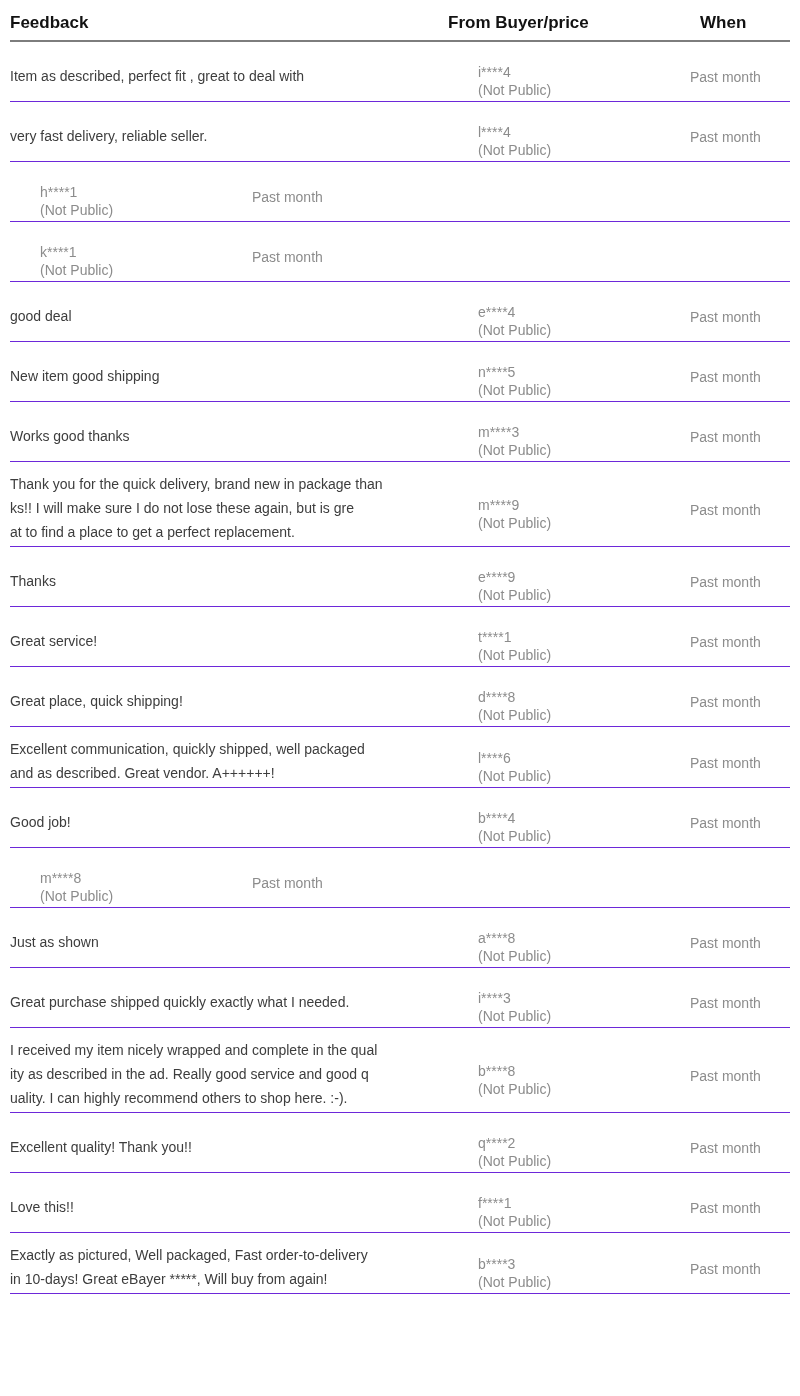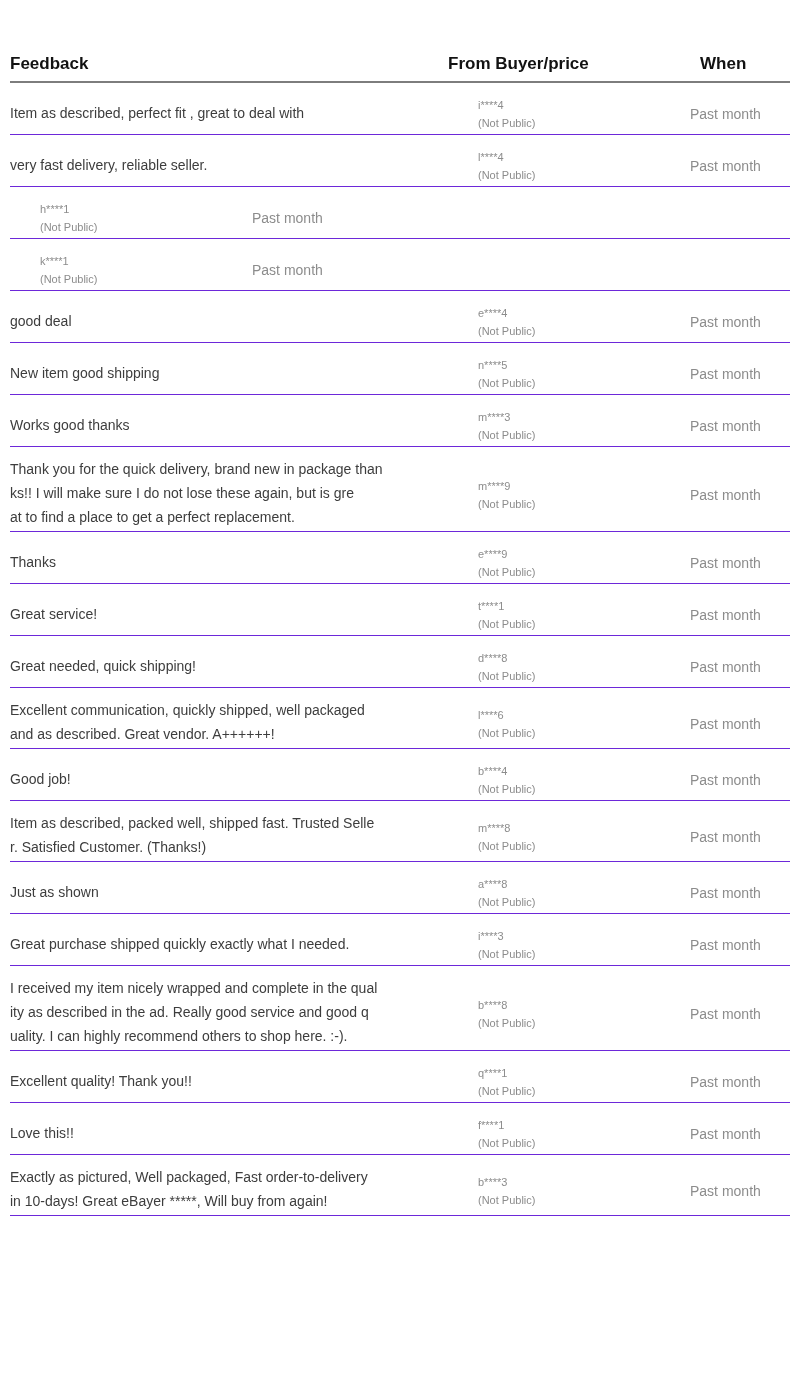--- a/index.html
+++ b/index.html
@@ -17,21 +17,21 @@
   .header-row {
     display: flex;
     align-items: flex-end;
     padding: 13px 0 7px 0;
     border-bottom: 2px solid #7d7d7d;
     font-size: 17px;
     font-weight: bold;
     color: #121212;
   }
   .col-feedback { width: 438px; }
-  .col-buyer    { width: 242px; margin-top: 41px; }
+  .col-buyer    { width: 242px; }
   .col-when     { flex: 1; padding-left: 10px; }
   
   .row {
     display: flex;
     align-items: center;
     padding: 10px 0 2px 0;
     border-bottom: 1px solid #6d28d9;
     min-height: 49px;
   }
   .cell-feedback {
@@ -39,23 +39,24 @@
     padding-right: 10px;
     font-size: 14px;
     line-height: 24px;
     color: #3d3d3d;
     white-space: pre-line;
   }
   .cell-buyer {
     width: 242px;
     padding-left: 30px;
     padding-top: 3px;
-    font-size: 11px;
+    font-size: 14px;
     line-height: 18px;
     color: #8c8c8c;
+    margin-top: 8px;
   }
   .cell-when {
     flex: 1;
     padding-top: 3px;
     font-size: 14px;
     line-height: 18px;
     color: #8c8c8c;
   }
 </style>
 </head>
@@ -152,21 +153,21 @@
   <div class="row">
     <div class="cell-feedback">Great service!</div>
     <div class="cell-buyer">
       <div>t****1</div>
       <div>(Not Public)</div>
     </div>
     <div class="cell-when">Past month</div>
   </div>
 
   <div class="row">
-    <div class="cell-feedback">Great needed, quick shipping!</div>
+    <div class="cell-feedback">Great place, quick shipping!</div>
     <div class="cell-buyer">
       <div>d****8</div>
       <div>(Not Public)</div>
     </div>
     <div class="cell-when">Past month</div>
   </div>
 
   <div class="row">
     <div class="cell-feedback">Excellent communication, quickly shipped, well packaged
  and as described. Great vendor. A++++++!</div>
@@ -180,22 +181,20 @@
   <div class="row">
     <div class="cell-feedback">Good job!</div>
     <div class="cell-buyer">
       <div>b****4</div>
       <div>(Not Public)</div>
     </div>
     <div class="cell-when">Past month</div>
   </div>
 
   <div class="row">
-    <div class="cell-feedback">Item as described, packed well, shipped fast. Trusted Selle
-r. Satisfied Customer. (Thanks!)</div>
     <div class="cell-buyer">
       <div>m****8</div>
       <div>(Not Public)</div>
     </div>
     <div class="cell-when">Past month</div>
   </div>
 
   <div class="row">
     <div class="cell-feedback">Just as shown</div>
     <div class="cell-buyer">
@@ -221,21 +220,21 @@
     <div class="cell-buyer">
       <div>b****8</div>
       <div>(Not Public)</div>
     </div>
     <div class="cell-when">Past month</div>
   </div>
 
   <div class="row">
     <div class="cell-feedback">Excellent quality! Thank you!!</div>
     <div class="cell-buyer">
-      <div>q****1</div>
+      <div>q****2</div>
       <div>(Not Public)</div>
     </div>
     <div class="cell-when">Past month</div>
   </div>
 
   <div class="row">
     <div class="cell-feedback">Love this!!</div>
     <div class="cell-buyer">
       <div>f****1</div>
       <div>(Not Public)</div>

